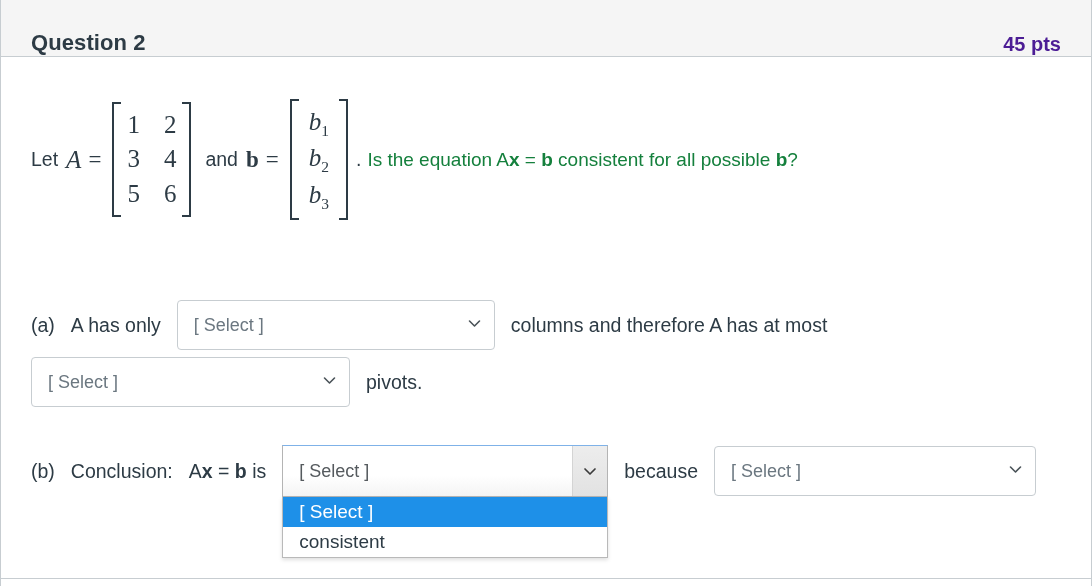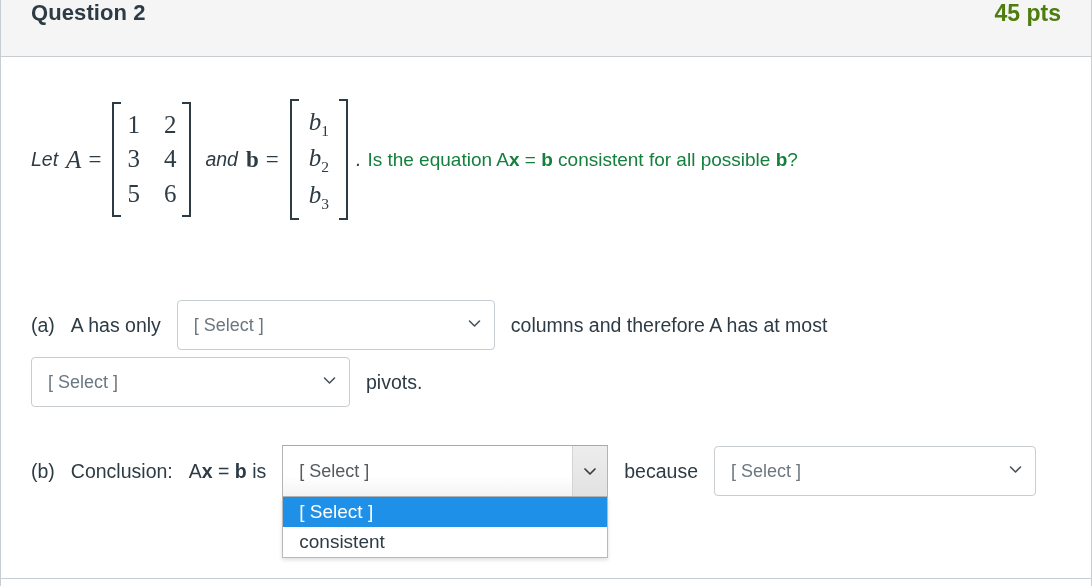--- a/index.html
+++ b/index.html
@@ -31,34 +31,34 @@
   #question-header {
     position: absolute;
     left: 0;
     top: 0;
     right: 0;
     height: 57px;
     box-sizing: border-box;
     background: #f5f5f5;
     border-bottom: 1px solid #c7cdd1;
     display: flex;
-    align-items: flex-start;
+    align-items: flex-end;
     justify-content: space-between;
     padding: 0 30px;
   }
   #question-header .q-title {
     font-size: 22px;
     font-weight: bold;
     color: #2d3b45;
     letter-spacing: 0.1px;
   }
   #question-header .q-points {
-    font-size: 23px;
+    font-size: 20px;
     font-weight: bold;
-    color: #4d7c0f;
+    color: #4c1d95;
   }
 
   
   #question-body {
     position: absolute;
     left: 0;
     top: 57px;
     right: 0;
     bottom: 8px;
     padding: 0;
@@ -71,21 +71,20 @@
     top: 42px;
     display: flex;
     align-items: center;
     font-size: 19.5px;
     white-space: nowrap;
   }
   .mtext {
     font-family: "Liberation Sans", sans-serif;
     font-size: 19.5px;
     color: #2d3b45;
-    font-style: italic;
   }
   .mserif {
     font-family: "Liberation Serif", serif;
     font-style: italic;
     font-size: 25px;
     color: #2d3b45;
   }
   .mop {
     font-family: "Liberation Serif", serif;
     font-size: 23px;

